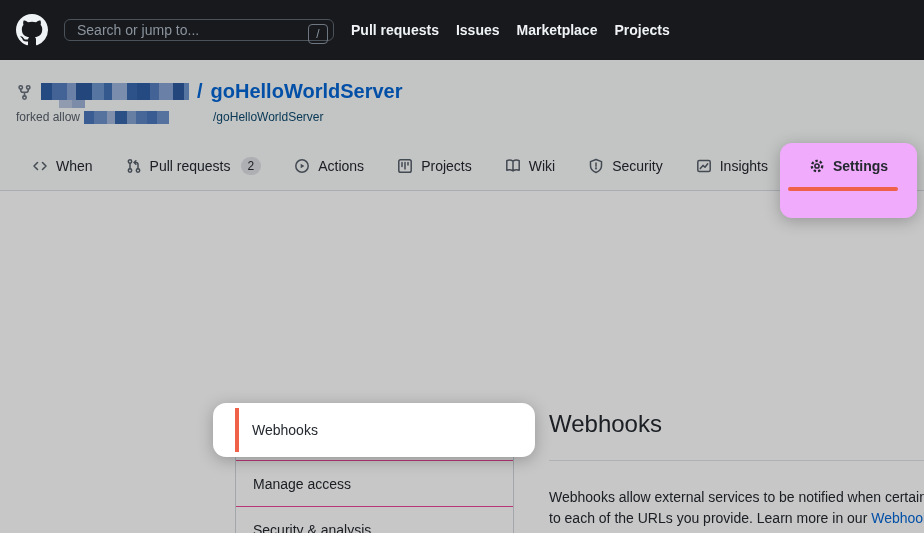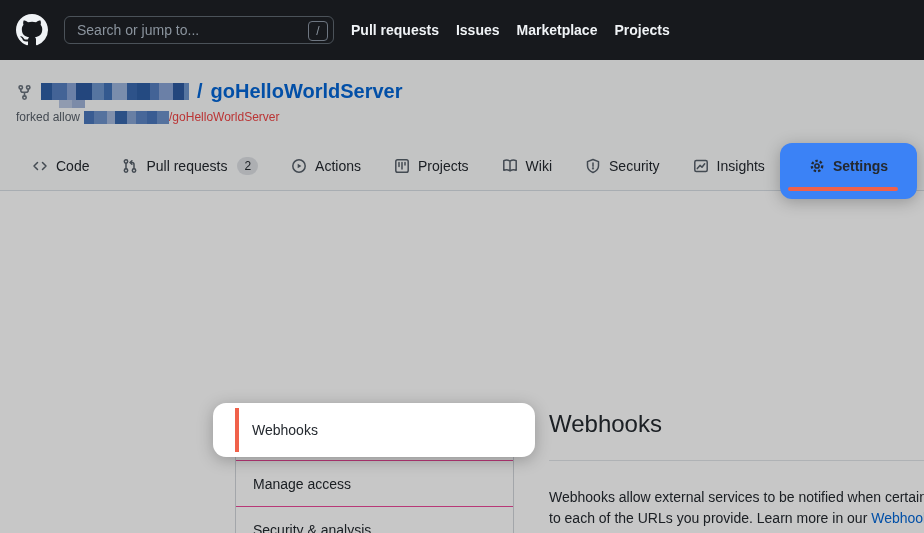--- a/index.html
+++ b/index.html
@@ -7,21 +7,21 @@
   body {
     position:relative; overflow:hidden;
     font-family:"Liberation Sans", sans-serif;
     background:#ffffff;
   }
 
   
   .top-nav { position:absolute; top:0; left:0; width:100%; height:60px;
     background:#17191d; display:flex; align-items:center; padding:0 16px; }
   .logo { margin-right:16px; display:flex; cursor:pointer; }
-  .search-box { position:relative; width:270px; height:28px; }
+  .search-box { position:relative; width:270px; height:22px; }
   .search-input { width:100%; height:100%; background:transparent;
     border:1px solid #4b5259; border-radius:6px; color:#c9d1d9;
     font-size:14px; padding:0 32px 0 12px; outline:none; font-family:inherit; }
   .search-input::placeholder { color:#8b949e; }
   .search-kbd { position:absolute; right:6px; top:5px; width:20px; height:20px;
     border:1px solid #6e7681; border-radius:4px; color:#8b949e; font-size:12px;
     display:flex; align-items:center; justify-content:center; }
   .top-links { display:flex; gap:17px; margin-left:17px; }
   .top-link { color:#f0f3f6; font-size:14px; font-weight:bold;
     text-decoration:none; cursor:pointer; white-space:nowrap; }
@@ -33,21 +33,21 @@
     align-items:center; gap:8px; font-size:20px; }
   .fork-icon { color:#6a737d; display:flex; margin-top:2px; }
   .blur-main { position:relative; display:flex; height:17px; }
   .blur-sub { position:absolute; left:18px; top:17px; height:8px; display:flex; }
   .seg { height:100%; display:block; }
   .repo-sep { color:#0366d6; font-weight:bold; }
   .repo-name { color:#0366d6; font-weight:bold; text-decoration:none; cursor:pointer; }
   .forked-row { position:absolute; top:50px; left:16px; font-size:12px;
     color:#586069; display:flex; align-items:center; }
   .blur-fork { display:flex; height:13px; margin-left:4px; }
-  .fork-link { color:#ef4444; text-decoration:none; cursor:pointer; }
+  .fork-link { color:#0c4a6e; text-decoration:none; cursor:pointer;padding-left:44px; }
 
   .tab-bar { position:absolute; left:32px; bottom:0; height:48px;
     display:flex; gap:33px; align-items:stretch; }
   .tab { display:flex; align-items:center; gap:8px; font-size:14px;
     color:#24292f; cursor:pointer; white-space:nowrap; }
   .tab-icon { color:#57606a; display:flex; }
   .counter { background:rgba(175,184,193,0.38); border-radius:10px;
     font-size:12px; padding:2px 7px; margin-left:2px; color:#24292f; }
 
   
@@ -66,21 +66,21 @@
   .content-hr { border:none; border-top:1px solid #e1e4e8; margin-top:21px; }
   .content-desc { margin-top:26px; font-size:14px; color:#24292f;
     line-height:21px; white-space:nowrap; }
   .desc-link { color:#0366d6; text-decoration:none; cursor:pointer; }
 
   
   .dim-overlay { position:absolute; left:0; top:60px; width:100%; height:473px;
     background:rgba(0,0,0,0.22); z-index:20; pointer-events:none; }
 
   .spotlight-settings { position:absolute; left:780px; top:143px; width:137px;
-    height:56px; background:#3b82f6; border-radius:12px; z-index:30;
+    height:75px; background:#f0abfc; border-radius:12px; z-index:30;
     box-shadow:0 3px 16px rgba(0,0,0,0.25); }
   .spotlight-settings .tab { position:absolute; top:0; left:0; width:100%;
     height:46px; justify-content:center; font-weight:bold; }
   .spotlight-settings .tab .tab-icon { color:#24292f; }
   .settings-underline { position:absolute; left:8px; top:44px; width:110px;
     height:4px; border-radius:2px; }
 
   .spotlight-webhooks { position:absolute; left:213px; top:403px; width:322px;
     height:54px; background:#ffffff; border-radius:13px; z-index:30;
     box-shadow:0 3px 16px rgba(0,0,0,0.25); cursor:pointer; }
@@ -156,21 +156,21 @@
       </span>
     <a class="fork-link">/goHelloWorldServer</a>
   </div>
   <nav class="tab-bar">
       <div class="tab">
         <span class="tab-icon">
           <svg width="16" height="16" viewBox="0 0 16 16" fill="none" stroke="currentColor" stroke-width="1.5" stroke-linecap="round" stroke-linejoin="round">
             <path d="M5.5 4.5 2 8l3.5 3.5M10.5 4.5 14 8l-3.5 3.5"></path>
           </svg>
         </span>
-        <span>Code</span>
+        <span>When</span>
       </div>
       <div class="tab">
         <span class="tab-icon">
           <svg width="16" height="16" viewBox="0 0 16 16" fill="none" stroke="currentColor" stroke-width="1.5" stroke-linecap="round" stroke-linejoin="round">
             <circle cx="4" cy="3.5" r="1.7"></circle>
             <circle cx="4" cy="12.5" r="1.7"></circle>
             <circle cx="12" cy="12.5" r="1.7"></circle>
             <path d="M4 5.3v5.4M12 10.7V6.5c0-1.1-.9-2-2-2H8.3"></path>
             <path d="M9.9 2.7 8.1 4.5l1.8 1.8"></path>
           </svg>

